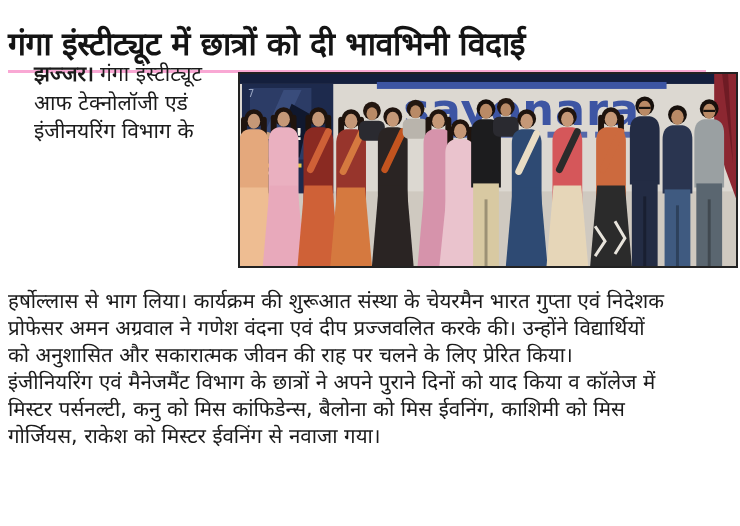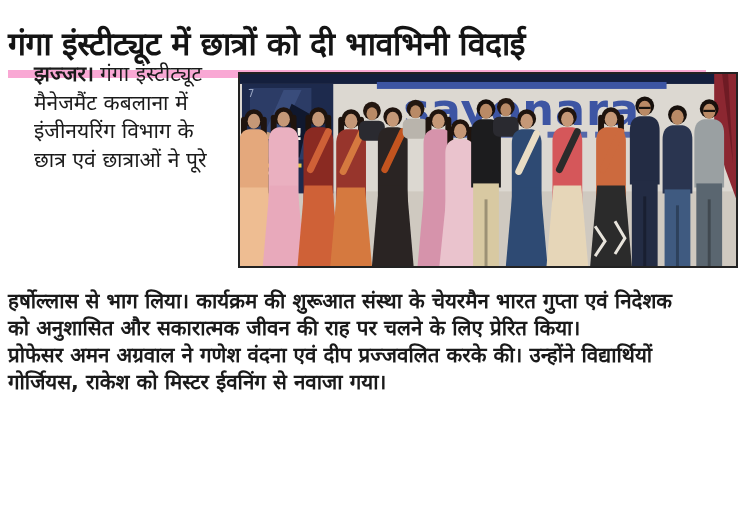--- a/index.html
+++ b/index.html
@@ -3,51 +3,50 @@
 <meta charset="utf-8">
 <style>
   html,body{margin:0;padding:0;background:#ffffff;}
   .page{
     position:relative;width:740px;height:526px;background:#ffffff;overflow:hidden;
     font-family:"DejaVu Sans","Liberation Sans",sans-serif;color:#161616;
   }
   .headline{
     position:absolute;top:6px;left:8px;width:698px;
     font-size:32px;font-weight:700;letter-spacing:-0.5px;color:#141414;
-    padding-bottom:7px;border-bottom:8px solid #f9a8d4;line-height:1.1;
+    padding-bottom:7px;border-bottom:3px solid #f9a8d4;line-height:1.1;
     white-space:nowrap;
   }
   .left-col{
     position:absolute;top:60px;left:10px;width:226px;
     font-size:21px;line-height:28.6px;color:#1a1a1a;white-space:nowrap;margin-left:24px;
   }
   .dateline{font-weight:700;padding-right:6px;}
   .photo-figure{
     position:absolute;top:72px;left:238px;width:500px;height:196px;
     border:2px solid #222;box-sizing:border-box;background:#dcd8d1;margin:0;
   }
   .photo-figure svg{display:block;width:100%;height:100%;}
   .body-block{
     position:absolute;top:288px;left:8px;width:730px;
-    font-size:20.5px;line-height:27.1px;color:#1a1a1a;white-space:nowrap;font-weight:bold;
+    font-size:20.5px;line-height:27.1px;color:#1a1a1a;white-space:nowrap;
   }
   .text-line{display:block;}
 </style>
 </head>
 <body>
 
 <div class="page">
 
   <h1 class="headline">गंगा इंस्टीट्यूट में छात्रों को दी भावभिनी विदाई</h1>
 
   <div class="left-col">
     <span class="text-line"><span class="dateline">झज्जर।</span><span>गंगा इंस्टीट्यूट</span></span>
-    <span class="text-line">मैनेजमैंट कबलाना में</span>
+    <span class="text-line">आफ टेक्नोलॉजी एडं</span>
     <span class="text-line">इंजीनयरिंग विभाग के</span>
-    <span class="text-line">छात्र एवं छात्राओं ने पूरे</span>
   </div>
 
   <figure class="photo-figure">
     <svg viewBox="0 0 500 193" preserveAspectRatio="none">
 
       <rect x="0" y="0" width="500" height="193" fill="#dcd8d1"></rect>
       <rect x="0" y="118" width="500" height="75" fill="#cfc9c0"></rect>
       <rect x="0" y="0" width="500" height="10" fill="#141f3d"></rect>
 
       <g>
@@ -208,18 +207,20 @@
             <path d="M458 114 L458 60 Q458 47 468 45.5 L478 45.5 Q488 47 488 60 L488 114 Z" fill="#9aa0a2"></path>
             <rect x="460" y="110" width="26" height="83" fill="#5a6670"></rect>
             <rect x="471.5" y="126" width="3" height="67" fill="rgba(0,0,0,0.28)"></rect>
           </g>
         </g>
     </svg>
   </figure>
 
   <div class="body-block">
     <span class="text-line">हर्षोल्लास से भाग लिया। कार्यक्रम की शुरूआत संस्था के चेयरमैन भारत गुप्ता एवं निदेशक</span>
+    <span class="text-line">प्रोफेसर अमन अग्रवाल ने गणेश वंदना एवं दीप प्रज्जवलित करके की। उन्होंने विद्यार्थियों</span>
     <span class="text-line">को अनुशासित और सकारात्मक जीवन की राह पर चलने के लिए प्रेरित किया।</span>
-    <span class="text-line">प्रोफेसर अमन अग्रवाल ने गणेश वंदना एवं दीप प्रज्जवलित करके की। उन्होंने विद्यार्थियों</span>
+    <span class="text-line">इंजीनियरिंग एवं मैनेजमैंट विभाग के छात्रों ने अपने पुराने दिनों को याद किया व कॉलेज में</span>
+    <span class="text-line">मिस्टर पर्सनल्टी, कनु को मिस कांफिडेन्स, बैलोना को मिस ईवनिंग, काशिमी को मिस</span>
     <span class="text-line">गोर्जियस, राकेश को मिस्टर ईवनिंग से नवाजा गया।</span>
   </div>
 
 </div>
 
 </body></html>

